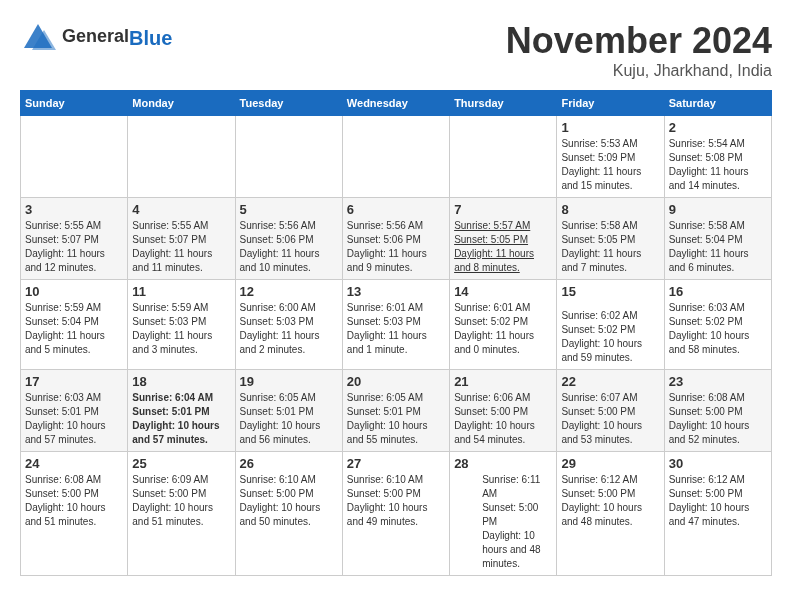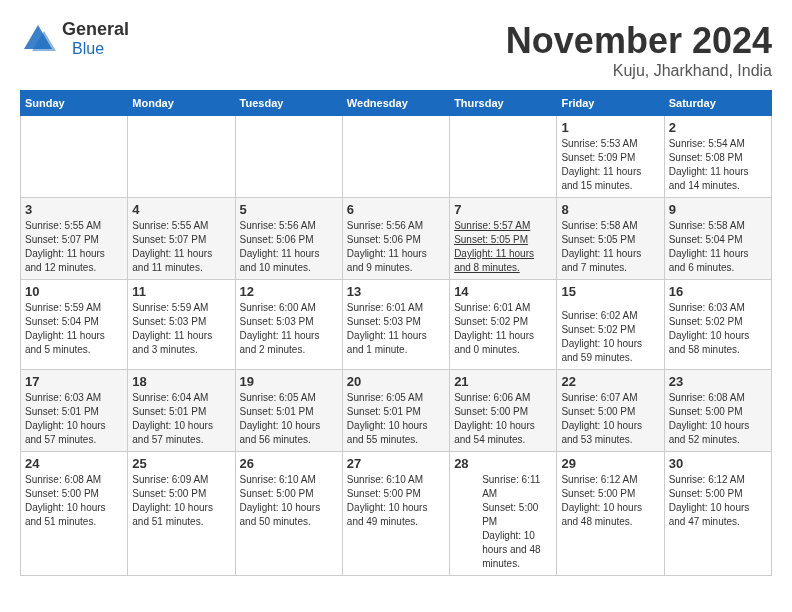--- a/index.html
+++ b/index.html
@@ -16,33 +16,32 @@
       align-items: flex-start;
       margin-bottom: 10px;
     }
     .logo {
       display: flex;
       align-items: center;
       gap: 6px;
     }
     .logo-text {
       display: flex;
-      flex-direction: column;
+      flex-direction: row;
       line-height: 1.1;
     }
     .logo-general {
       font-size: 18px;
       font-weight: bold;
       color: #333;
     }
     .logo-blue {
-      font-size: 16px;
-      font-weight: normal;
+      font-size: 20px;
+      font-weight: bold;
       color: #1a6bbf;
-      margin-left: 10px;
     }
     .logo-icon {
       width: 36px;
       height: 36px;
     }
     .title-area {
       text-align: right;
     }
     .month-title {
       font-size: 36px;
@@ -236,21 +235,21 @@
       </tr>
       <tr>
         <td>
           <span class="day-number">17</span>
           <div class="day-info" style="white-space: pre-line;">Sunrise: 6:03 AM
 Sunset: 5:01 PM
 Daylight: 10 hours and 57 minutes.</div>
         </td>
         <td>
           <span class="day-number">18</span>
-          <div class="day-info" style="white-space: pre-line;">Sunrise: 6:04 AM
+          <div class="day-info" style="white-space: pre-line; font-weight: bold;">Sunrise: 6:04 AM
 Sunset: 5:01 PM
 Daylight: 10 hours and 57 minutes.</div>
         </td>
         <td>
           <span class="day-number">19</span>
           <div class="day-info" style="white-space: pre-line;">Sunrise: 6:05 AM
 Sunset: 5:01 PM
 Daylight: 10 hours and 56 minutes.</div>
         </td>
         <td>

